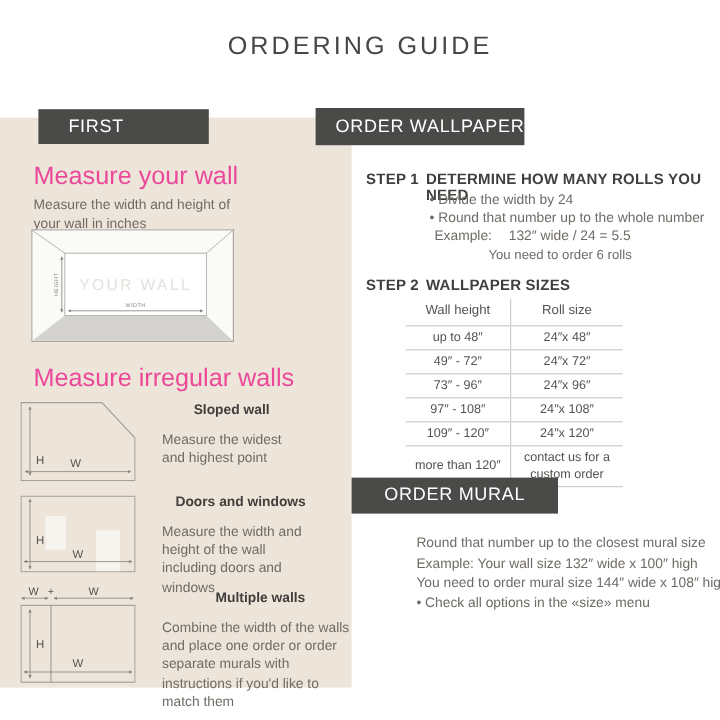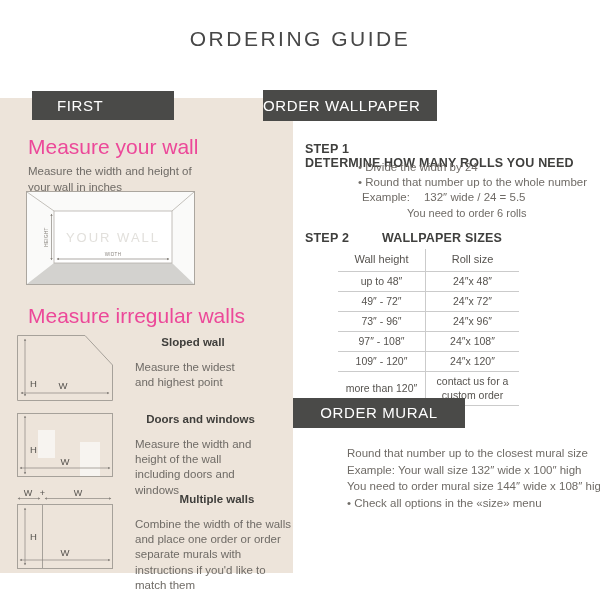--- a/index.html
+++ b/index.html
@@ -3,21 +3,21 @@
 <meta charset="utf-8">
 <style>
   html,body{margin:0;padding:0;}
   body{font-family:"Liberation Sans", sans-serif; background:#ffffff;}
   .canvas{position:relative;width:600px;height:600px;background:#fff;overflow:hidden;}
   .page-title{position:absolute;top:27px;left:0;width:600px;text-align:center;
     font-size:21px;letter-spacing:2.5px;color:#474747;font-weight:500;}
   .left-panel{position:absolute;left:0;top:98px;width:293px;height:475px;background:#EDE4DA;}
   .bar{position:absolute;background:#4A4A48;color:#ffffff;letter-spacing:0.6px;z-index:3;}
   .bar-first{left:0;top:91px;width:142px;height:29px;font-size:15px;line-height:29px;padding-left:25px;box-sizing:border-box;margin-left:32px;}
-  .bar-wallpaper{left:263px;top:90px;width:174px;height:31px;font-size:15px;line-height:31px;text-align:left;}
+  .bar-wallpaper{left:263px;top:90px;width:174px;height:31px;font-size:15px;line-height:31px;text-align:right;}
   .bar-mural{left:293px;top:398px;width:172px;height:30px;font-size:15px;line-height:30px;text-align:center;}
   .h1{position:absolute;font-size:21px;color:#ec4899;font-weight:500;z-index:2;}
   .h1.mw{left:28px;top:135px;}
   .h1.mi{left:28px;top:304px;}
   .sub{position:absolute;left:28px;top:163px;width:165px;font-size:11.5px;line-height:1.4;color:#6F6B66;z-index:2;}
   .diagram{position:absolute;z-index:2;}
   .item-text{position:absolute;z-index:2;}
   .item-title{font-size:11.5px;font-weight:700;color:#3F3E3B;margin:0 0 4px 0;text-align:center;}
   .item-desc{font-size:11.5px;color:#6F6B66;line-height:1.32;margin:12px;}
   .step-row{position:absolute;display:flex;font-size:12.5px;font-weight:600;color:#3F3F3D;letter-spacing:0.2px;}
@@ -122,35 +122,35 @@
     <line x1="8" y1="21" x2="8" y2="78" stroke="#8A857F" stroke-width="0.7" marker-start="url(#ah4)" marker-end="url(#ah4)"></line>
     <text x="13" y="53" font-size="9.5" fill="#56534F">H</text>
     <line x1="3" y1="73" x2="93" y2="73" stroke="#8A857F" stroke-width="0.7" marker-start="url(#ah4)" marker-end="url(#ah4)"></line>
     <text x="48" y="69" text-anchor="middle" font-size="9.5" fill="#56534F">W</text>
   </svg>
   <div class="item-text" style="left:123px;top:493px;width:188px;">
     <p class="item-title">Multiple walls</p>
     <p class="item-desc">Combine the width of the walls and place one order or order separate murals with instructions if you'd like to match them</p>
   </div>
 
-  <div class="step-row" style="left:305px;top:142px;flex-direction:column;">
+  <div class="step-row" style="left:305px;top:142px;">
     <span class="step-label">STEP 1</span>
     <span>DETERMINE HOW MANY ROLLS YOU NEED</span>
   </div>
   <div class="bullets">
     <div>• Divide the width by 24</div>
     <div>• Round that number up to the whole number</div>
   </div>
   <div class="example-row">
     <span>Example:</span>
     <span>132″ wide / 24 = 5.5</span>
   </div>
   <div class="example-result">You need to order 6 rolls</div>
 
-  <div class="step-row" style="left:305px;top:231px;gap:27px;">
+  <div class="step-row" style="left:305px;top:231px;">
     <span class="step-label">STEP 2</span>
     <span>WALLPAPER SIZES</span>
   </div>
 
   <div class="sizes-table">
     <div class="tr head">
       <div class="td c1">Wall height</div>
       <div class="td c2">Roll size</div>
     </div>
     <div class="tr">

